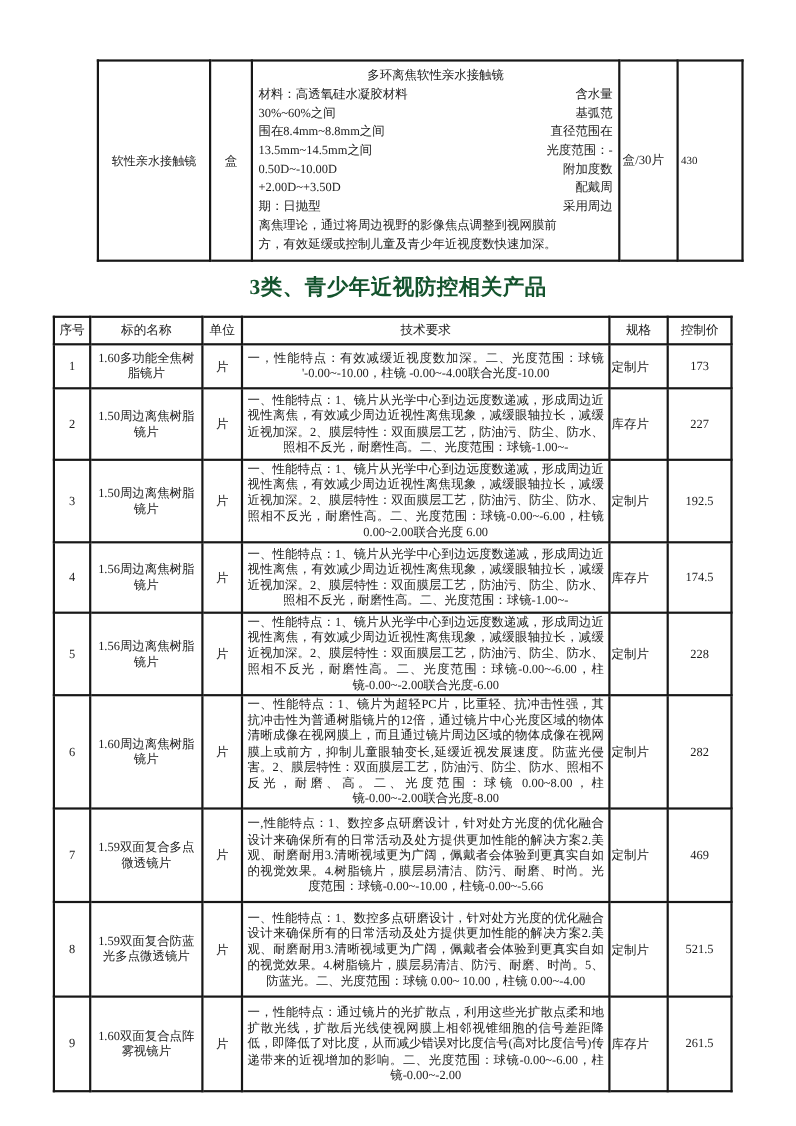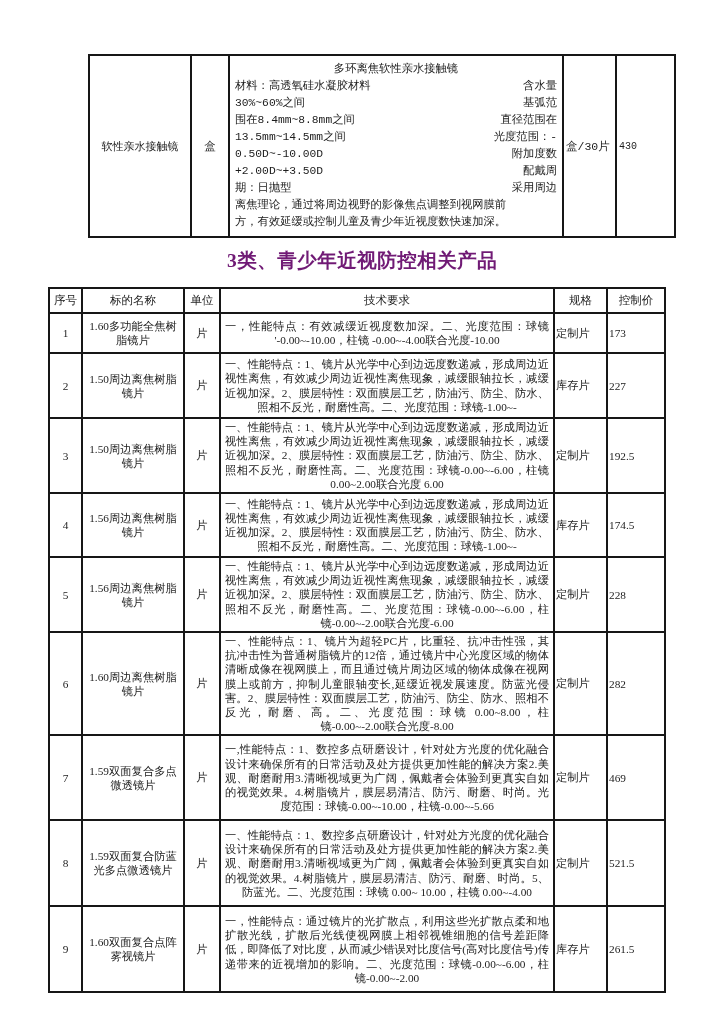--- a/index.html
+++ b/index.html
@@ -9,53 +9,53 @@
     background:#ffffff;
     font-family:"Liberation Serif","DejaVu Serif",serif;
     color:#1c1c1c;
     overflow:hidden;
   }
   table{border-collapse:collapse;table-layout:fixed;}
   td,th{border:2px solid #171717;vertical-align:middle;overflow:hidden;}
 
   
   .top-table{position:absolute;left:88px;top:54px;width:586px;}
-  .top-table td{padding:1px 2px;font-family:Liberation Mono, monospace;}
+  .top-table td{padding:1px 2px;}
   .top-table .c-name{text-align:center;font-size:11px;}
   .top-table .c-unit{text-align:center;font-size:11.5px;}
   .top-table .c-tech{padding:2px 5px 3px 5px;font-size:11.3px;line-height:17px;}
   .top-table .c-spec{text-align:left;font-size:11.5px;line-height:15px;}
   .top-table .c-price{text-align:left;font-size:10px;}
   .tl-c{text-align:center;}
   .tl-lr{display:flex;justify-content:space-between;}
   .tl-f{text-align:justify;}
 
   
   .title{
     position:absolute;left:0;top:247px;width:724px;margin:0;
-    text-align:center;font-size:19.5px;font-weight:bold;color:#701a75;
+    text-align:center;font-size:19.5px;font-weight:bold;color:#14532d;
     letter-spacing:0.5px;
   }
 
   
   .main-table{position:absolute;left:48px;top:287px;width:618px;}
   .main-table th{
     font-weight:normal;font-size:11.5px;height:21px;
     text-align:center;padding:1px 2px;
   }
   .main-table td{font-size:11.3px;}
   .main-table .c-no{text-align:center;}
   .main-table .c-name{text-align:center;line-height:14px;padding:1px 3px;font-family:Liberation Serif, serif;}
   .main-table .c-unit{text-align:center;}
   .main-table .c-tech{
     text-align:justify;text-align-last:center;
     line-height:14.2px;padding:1px 4px;
   }
   .main-table .c-spec{}
-  .main-table .c-price{text-align:left;border-radius:10px;}
+  .main-table .c-price{text-align:center;border-radius:10px;}
 </style>
 </head>
 <body>
 
 <div class="page">
 
   <table class="top-table">
     <colgroup>
       <col style="width:102px">
         <col style="width:38px">

